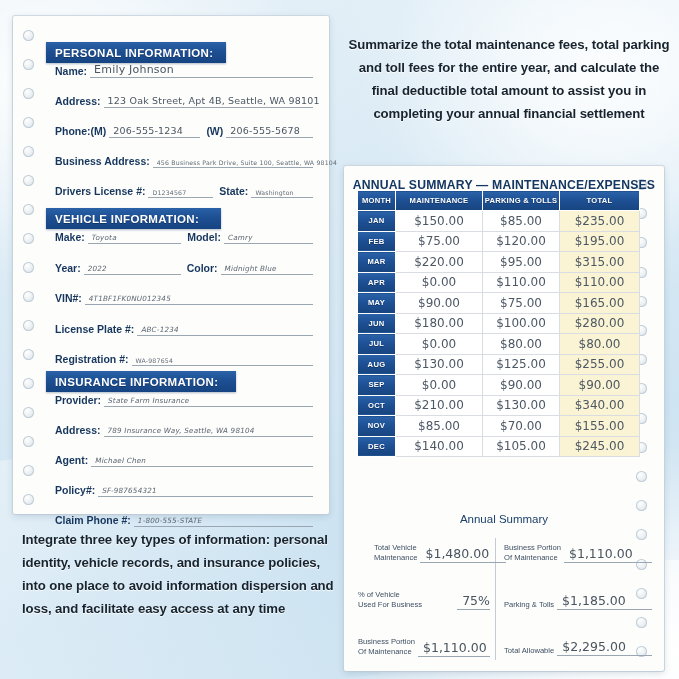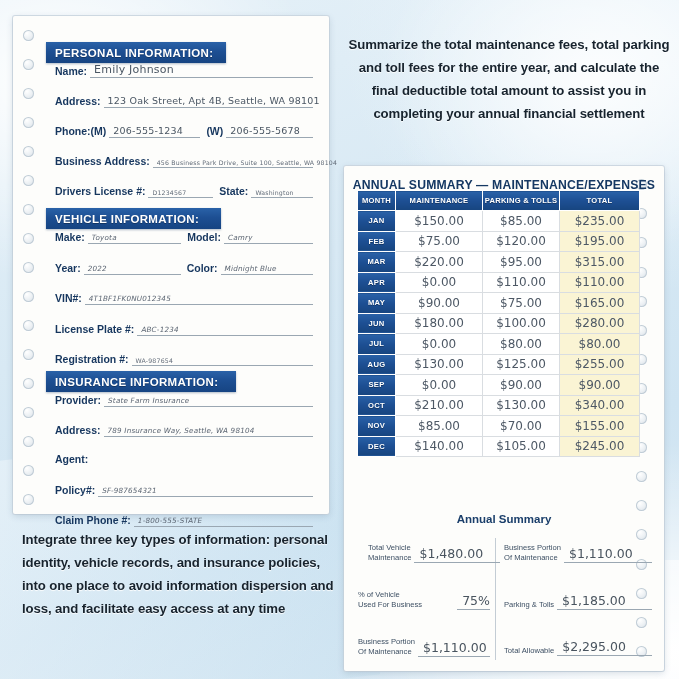--- a/index.html
+++ b/index.html
@@ -72,21 +72,21 @@
   table.sumtbl td.mon{
     background:linear-gradient(180deg,#2a62a8 0%,#1d4f93 50%,#17457f 100%);
     color:#fff;font-size:7.6px;font-weight:bold;letter-spacing:.3px;
     border:1px solid #ffffff;text-shadow:0 1px 0 rgba(0,0,0,.3);}
   table.sumtbl td.amt{font-family:"DejaVu Sans",sans-serif;font-size:12px;color:#4d5865;}
   table.sumtbl td.tot{background:#faf4d4;}
   .c-mon{width:38px;} .c-main{width:87px;} .c-park{width:77px;} .c-tot{width:80px;}
 
   
   .as-title{position:absolute;left:0;right:0;top:347px;text-align:center;
-    font-size:11.5px;font-weight:bold;color:#1b3f6b;}
+    font-size:11.5px;font-weight:normal;color:#1b3f6b;}
   .as-divider{position:absolute;left:151px;top:372px;width:1px;height:122px;background:#c3ccd4;}
   .as-field{position:absolute;display:flex;align-items:flex-end;}
   .as-label{font-size:7.6px;color:#3d4f63;line-height:9.5px;white-space:nowrap;
     font-weight:normal;padding-bottom:1px;}
   .as-line{flex:1;border-bottom:1px solid #9aa7b2;height:15px;position:relative;margin-left:3px;}
   .as-val{position:absolute;left:5px;bottom:1px;white-space:nowrap;
     font-family:"DejaVu Sans",sans-serif;font-size:12.5px;color:#49545f;}
 
   
   .promo{position:absolute;font-weight:bold;color:#17232e;}
@@ -223,20 +223,23 @@
           </div>
         </div>
         <div class="frow" style="left: 42px; top: 407px; width: 258px;">
           <div class="flabel">Address:</div>
           <div class="fline">
             <span class="hw sm">789 Insurance Way, Seattle, WA 98104</span>
           </div>
         </div>
         <div class="frow" style="left: 42px; top: 437px; width: 258px;">
           <div class="flabel">Agent:</div>
+          <div class="fline">
+            <span class="hw sm">Michael Chen</span>
+          </div>
         </div>
         <div class="frow" style="left: 42px; top: 467px; width: 258px;">
           <div class="flabel">Policy#:</div>
           <div class="fline">
             <span class="hw sm">SF-987654321</span>
           </div>
         </div>
         <div class="frow" style="left: 42px; top: 497px; width: 258px;">
           <div class="flabel">Claim Phone #:</div>
           <div class="fline">
@@ -356,21 +359,21 @@
             <td class="amt">$140.00</td>
             <td class="amt">$105.00</td>
             <td class="amt tot">$245.00</td>
           </tr>
         </tbody>
     </table>
 
     <div class="as-title">Annual Summary</div>
     <div class="as-divider"></div>
     <div id="summary-fields">
-        <div class="as-field" style="left: 24px; top: 377px; width: 132px; justify-content: center;">
+        <div class="as-field" style="left: 30px; top: 377px; width: 132px; justify-content: center;">
           <div class="as-label">Total Vehicle<br>Maintenance</div>
           <div class="as-line">
             <span class="as-val">$1,480.00</span>
           </div>
         </div>
         <div class="as-field" style="left: 14px; top: 424px; width: 132px; gap: 32px;">
           <div class="as-label">% of Vehicle<br>Used For Business</div>
           <div class="as-line">
             <span class="as-val">75%</span>
           </div>

